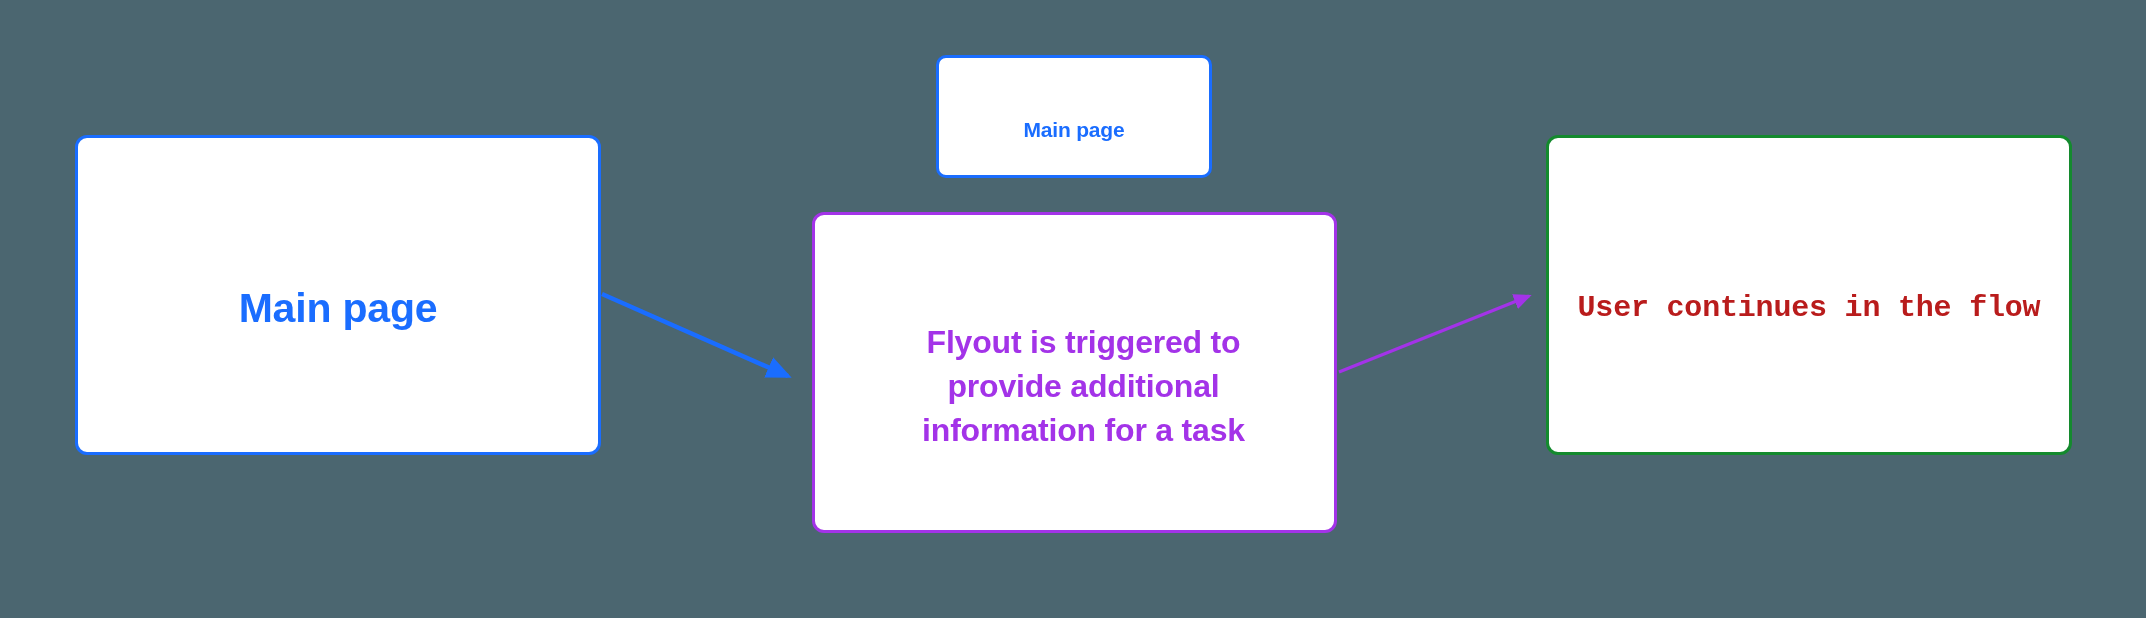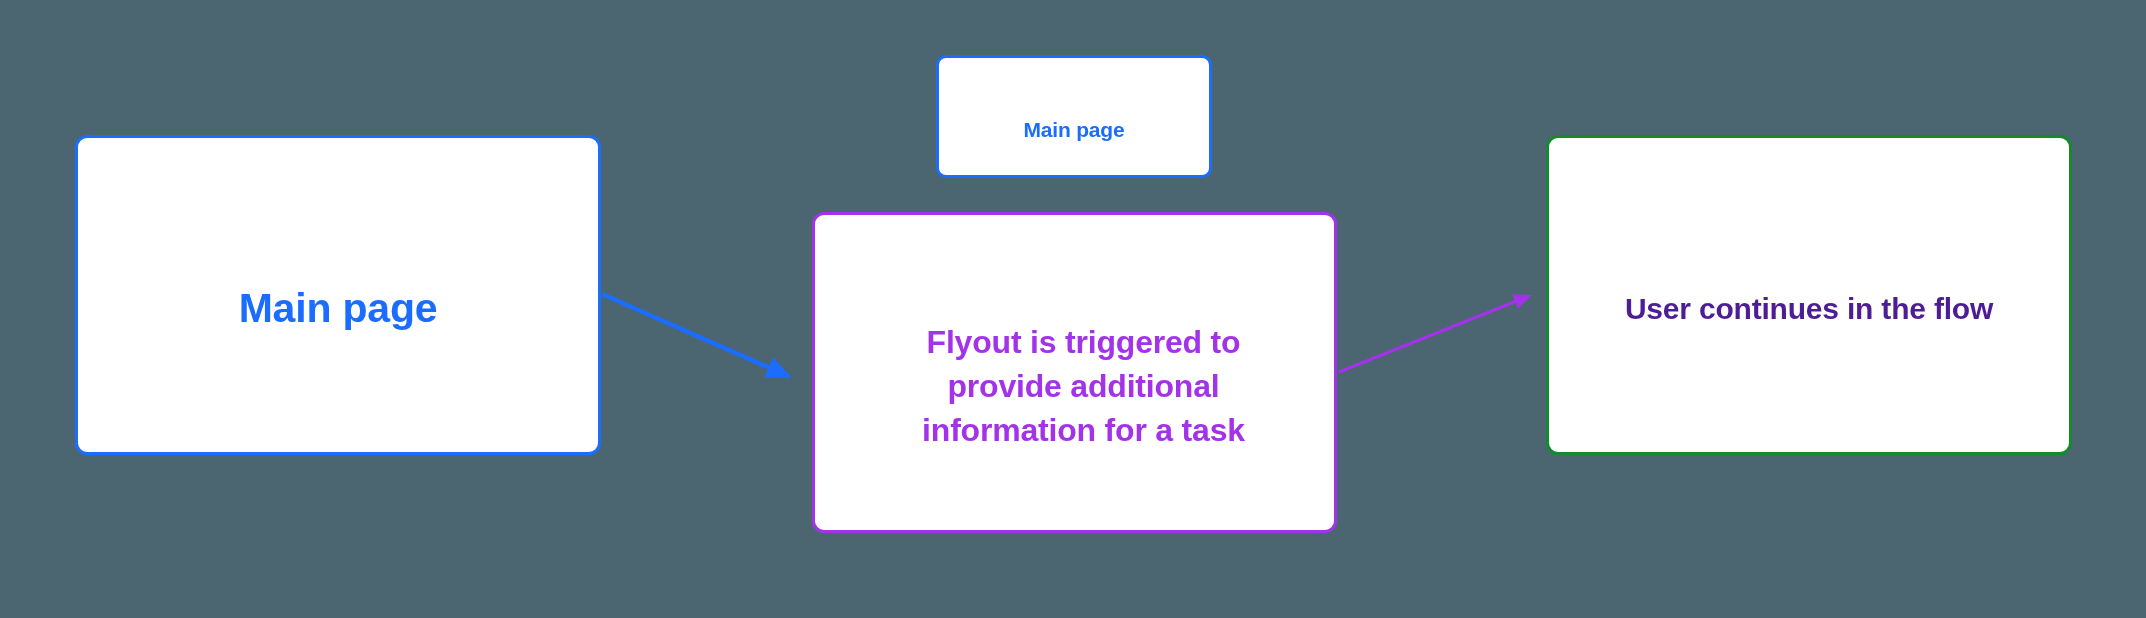--- a/index.html
+++ b/index.html
@@ -132,16 +132,16 @@
 
   <div class="node" id="node-main-page-small" style="border-color: rgb(26, 109, 255); background: rgb(255, 255, 255);">
     <span class="label" style="color: rgb(26, 109, 255);">Main page</span>
   </div>
 
   <div class="node" id="node-flyout" style="border-color: rgb(163, 51, 232); background: rgb(255, 255, 255); padding-left: 18px;">
     <span class="label" style="color: rgb(163, 51, 232);">Flyout is triggered to provide additional information for a task</span>
   </div>
 
   <div class="node" id="node-user-continues" style="border-color: rgb(20, 138, 46); background: rgb(255, 255, 255);">
-    <span class="label" style="color: #4c1d95;">User continues in the flow</span>
+    <span class="label" style="color: #b91c1c; font-family: Liberation Mono, monospace;">User continues in the flow</span>
   </div>
 
 </div>
 
 </body></html>

